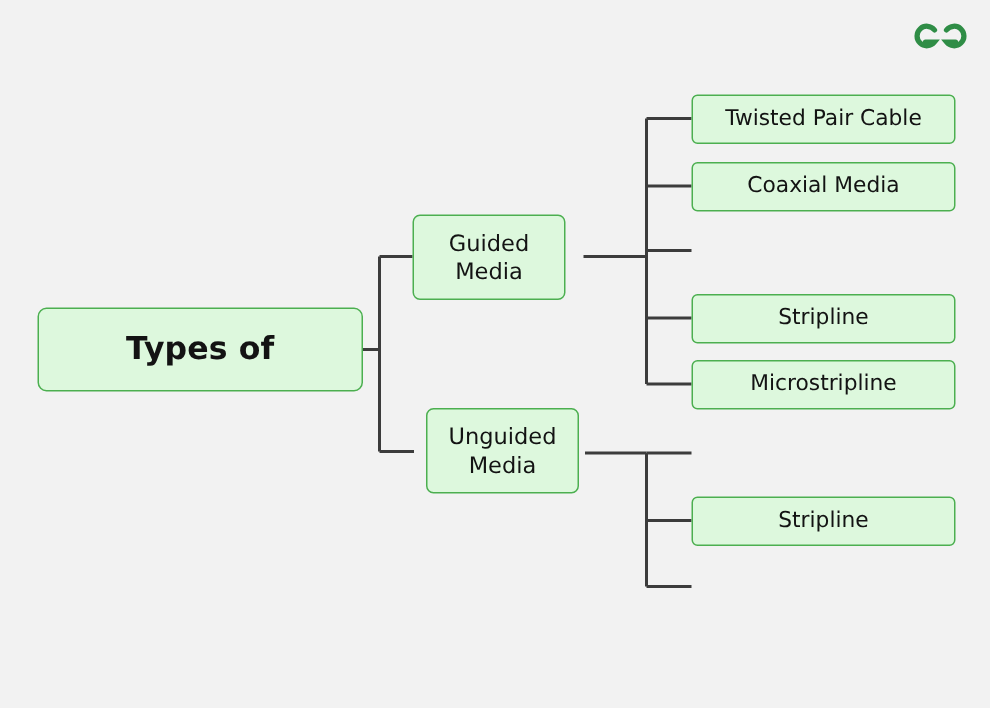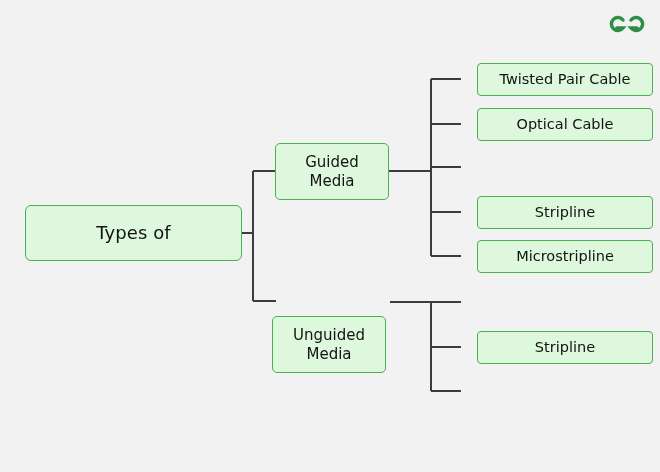--- a/index.html
+++ b/index.html
@@ -50,45 +50,45 @@
   }
   .node-root {
     left: 25px;
     top: 205px;
     width: 217px;
     height: 56px;
     flex-direction: column;
     border-radius: 6px;
   }
   .root-line1 {
-    font-size: 18px;
-    font-weight: 400;
+    font-size: 21px;
+    font-weight: 700;
     letter-spacing: 0.1px;
   }
   .root-line2 {
     font-size: 17.5px;
     font-weight: 700;
     letter-spacing: 0.1px;
     margin-top: 1px;
   }
   .node-mid {
-    width: 114px;
+    width: 102px;
     height: 57px;
     flex-direction: column;
     font-size: 15px;
     font-weight: 400;
   }
   .node-mid .l {
     display: block;
   }
   #node-guided   { left: 275px; top: 143px; }
-  #node-unguided { left: 272px; top: 272px; margin-top: 44px; }
+  #node-unguided { left: 284px; top: 272px; }
 
   .node-leaf {
-    left: 477px;
+    left: 461px;
     width: 176px;
     height: 33px;
     font-size: 14.5px;
     font-weight: 400;
     border-radius: 4px;
   }
   
   .logo {
     position: absolute;
     right: 14px;
@@ -139,19 +139,19 @@
     <span class="l">Guided</span>
     <span class="l">Media</span>
   </div>
 
   <div class="node node-mid" id="node-unguided">
     <span class="l">Unguided</span>
     <span class="l">Media</span>
   </div>
 
   <div class="node node-leaf" style="top:63px">Twisted Pair Cable</div>
-  <div class="node node-leaf" style="top:108px">Optical Cable</div>
+  <div class="node node-leaf" style="top:108px">Coaxial Media</div>
   <div class="node node-leaf" style="top:240px">Microstripline</div>
   <div class="node node-leaf" style="top:196px">Stripline</div>
 
   <div class="node node-leaf" style="top:331px">Stripline</div>
 
 </div>
 
 </body></html>

